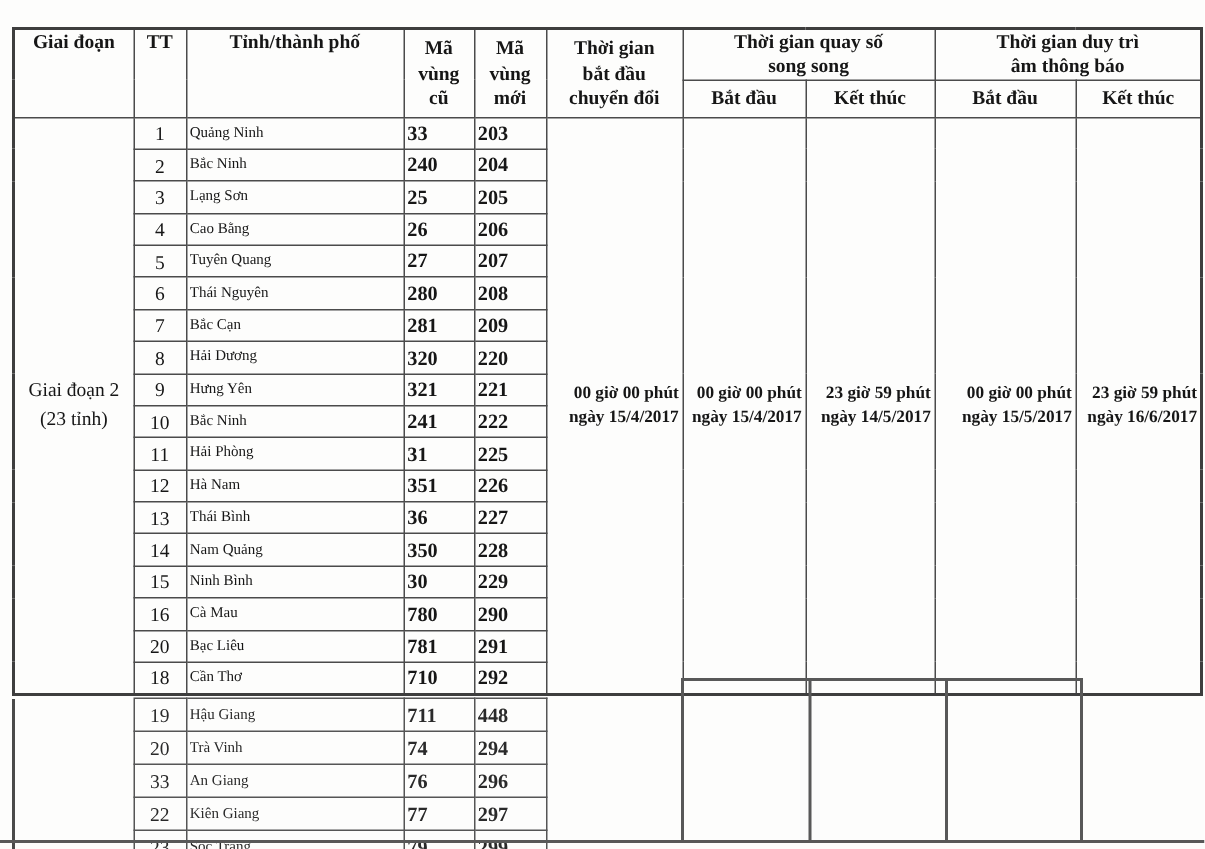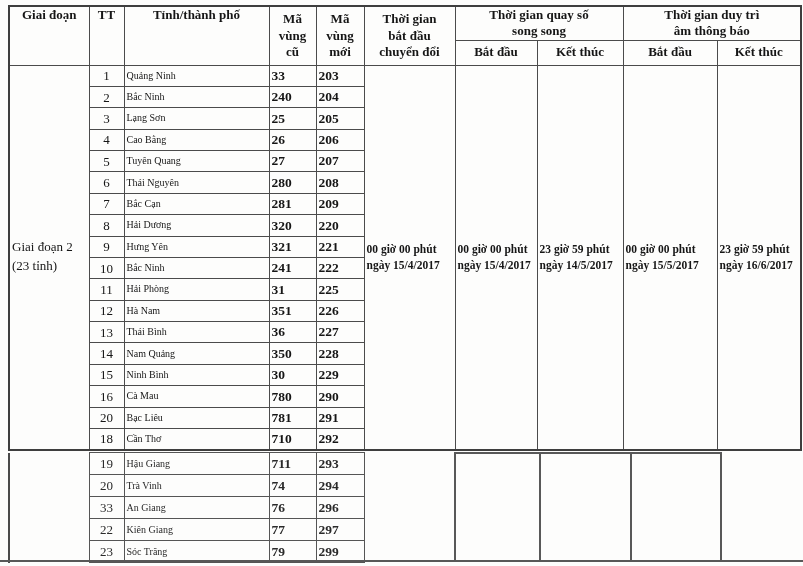--- a/index.html
+++ b/index.html
@@ -9,21 +9,21 @@
     font-family: "Liberation Serif", "DejaVu Serif", serif;
     color: #161616;
     overflow: hidden;
   }
   .page {
     position: relative;
     width: 803px; height: 566px;
     background: #fdfdfc;
     overflow: hidden;
   }
-  table { border-collapse: collapse; table-layout: fixed; }
+  table { border-collapse: collapse; table-layout: fixed; margin-top: 13px; }
   td, th { overflow: hidden; }
 
   
   #main-table {
     position: absolute; left: 8px; top: 5px;
     width: 792px; height: 446px;
     border: 2px solid #3e3e3e;
   }
   #main-table th, #main-table td {
     border: 1px solid #4b4b4b;
@@ -36,25 +36,25 @@
     font-weight: bold; font-size: 13px;
     text-align: center; vertical-align: middle;
     line-height: 1.25;
   }
   th.va-top { vertical-align: top; padding-top: 3px; }
   .pre { white-space: pre-line; }
   td.tt   { text-align: center; font-size: 13px; line-height: 1; }
   td.prov { text-align: left; padding-left: 7px; font-size: 10px; line-height: 1; }
   td.code { font-size: 13.5px; font-weight: bold; line-height: 1; }
   td.phase-cell {
-    text-align: left; vertical-align: middle;
+    text-align: center; vertical-align: middle;
     font-size: 13px; line-height: 1.45;
   }
   td.time-cell {
-    text-align: left; vertical-align: middle;
+    text-align: right; vertical-align: middle;
     font-size: 11.5px; font-weight: bold; line-height: 1.4;
     padding: 0 1px;
   }
 
   
   #cont-table {
     position: absolute; left: 8px; top: 452px;
     width: 356px; height: 110px;
     color: #2a2a2a;
   }
@@ -245,21 +245,21 @@
         <col style="width:145px">
       <col style="width:47px">
         <col style="width:48px">
     </colgroup>
     <tbody>
       <tr>
         <td rowspan="5" class="cont-phase"></td>
         <td class="tt">19</td>
         <td class="prov">Hậu Giang</td>
         <td class="code">711</td>
-        <td class="code">293</td>
+        <td class="code">448</td>
       </tr>
       <tr>
           <td class="tt">20</td>
           <td class="prov">Trà Vinh</td>
           <td class="code">74</td>
           <td class="code">294</td>
         </tr>
       <tr>
           <td class="tt">33</td>
           <td class="prov">An Giang</td>

